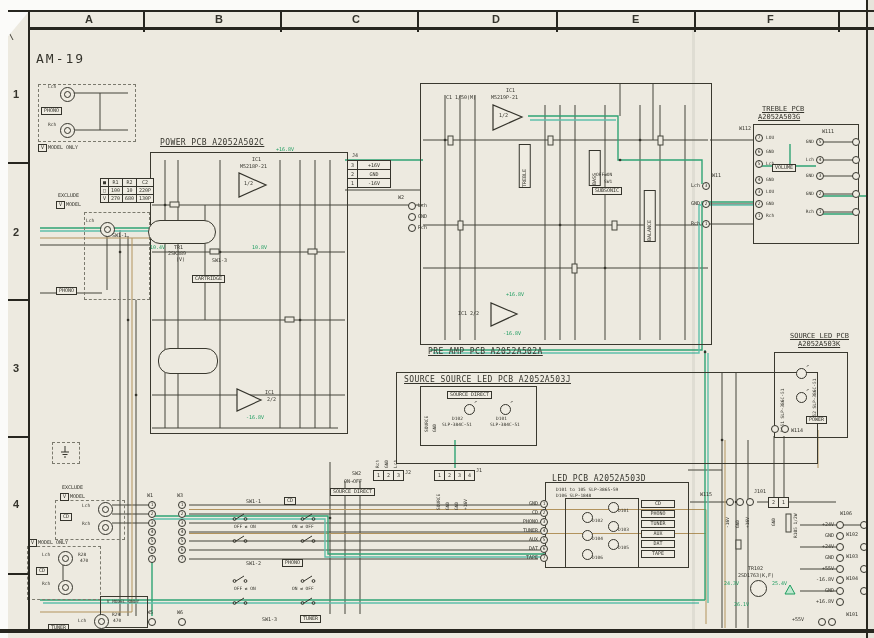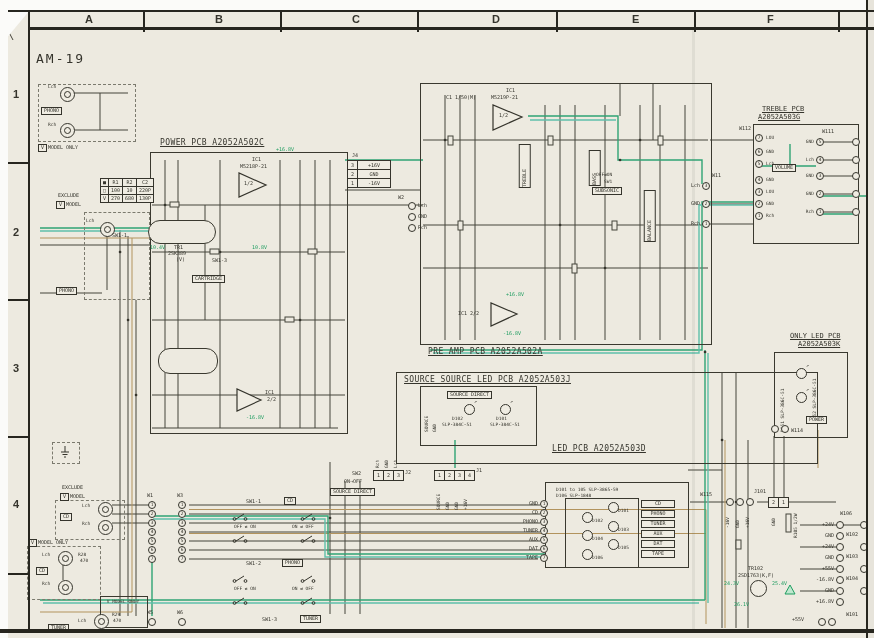--- a/index.html
+++ b/index.html
@@ -346,21 +346,21 @@
   <div class="pin" style="left:178px;top:519px">3</div>
   <div class="pin" style="left:178px;top:528px">4</div>
   <div class="pin" style="left:178px;top:537px">5</div>
   <div class="pin" style="left:178px;top:546px">6</div>
   <div class="pin" style="left:178px;top:555px">7</div>
   <span class="L t5" style="left:147px;top:610px">W5</span>
   <span class="L t5" style="left:177px;top:610px">W6</span>
   <div class="pin" style="left:148px;top:618px"></div>
   <div class="pin" style="left:178px;top:618px"></div>
 
-  <span class="L t8 un" style="left:552px;top:444px">LED PCB A2052A503D</span>
+  <span class="L t8 un" style="left:552px;top:474px">LED PCB A2052A503D</span>
   <div class="obox" style="left:545px;top:482px;width:142px;height:84px"></div>
   <span class="L t45" style="left:556px;top:487px">D101 to 105  SLP-3865-59</span>
   <span class="L t45" style="left:556px;top:493px">D106  SLP-1848</span>
   <div class="obox" style="left:565px;top:498px;width:72px;height:68px"></div>
   <div class="pin" style="left:540px;top:500px">1</div>
   <div class="pin" style="left:540px;top:509px">2</div>
   <div class="pin" style="left:540px;top:518px">3</div>
   <div class="pin" style="left:540px;top:527px">4</div>
   <div class="pin" style="left:540px;top:536px">5</div>
   <div class="pin" style="left:540px;top:545px">6</div>
@@ -420,21 +420,21 @@
   <div class="pin" style="left:816px;top:190px">2</div>
     <span class="L t45" style="left:790px;top:191px;width:24px;text-align:right">GND</span>
   <div class="pin" style="left:816px;top:208px">1</div>
     <span class="L t45" style="left:790px;top:209px;width:24px;text-align:right">Rch</span>
   <div class="pin" style="left:852px;top:138px"></div>
   <div class="pin" style="left:852px;top:156px"></div>
   <div class="pin" style="left:852px;top:172px"></div>
   <div class="pin" style="left:852px;top:190px"></div>
   <div class="pin" style="left:852px;top:208px"></div>
 
-  <span class="L t7 un" style="left:790px;top:332px">ONLY LED PCB</span>
+  <span class="L t7 un" style="left:790px;top:332px">SOURCE LED PCB</span>
   <span class="L t7 un" style="left:798px;top:340px">A2052A503K</span>
   <div class="obox" style="left:774px;top:352px;width:72px;height:84px"></div>
   <div class="led" style="left:796px;top:368px"></div>
   <span class="L t5" style="left:806px;top:363px">↗</span>
   <div class="led" style="left:796px;top:392px"></div>
   <span class="L t5" style="left:806px;top:387px">↗</span>
   <span class="L t45 vt" style="left:812px;top:356px;height:66px">D152 SLP-386C-51</span>
   <span class="L t45 vt" style="left:780px;top:366px;height:66px">D151 SLP-386C-51</span>
   <span class="L t5 bx" style="left:806px;top:416px">POWER</span>
   <div class="pin" style="left:771px;top:425px"></div>

